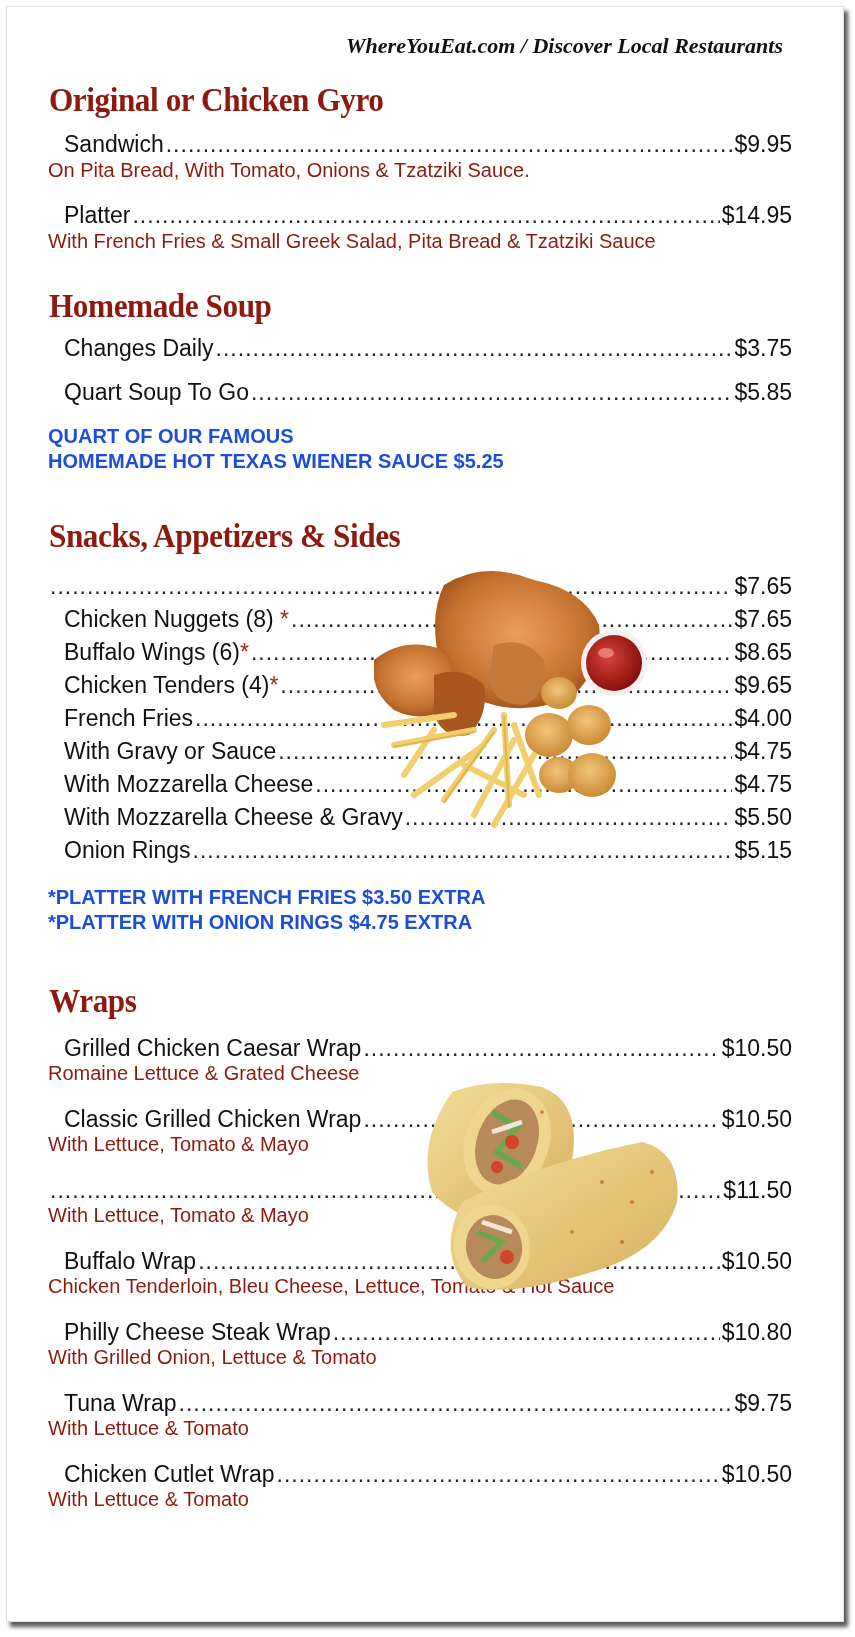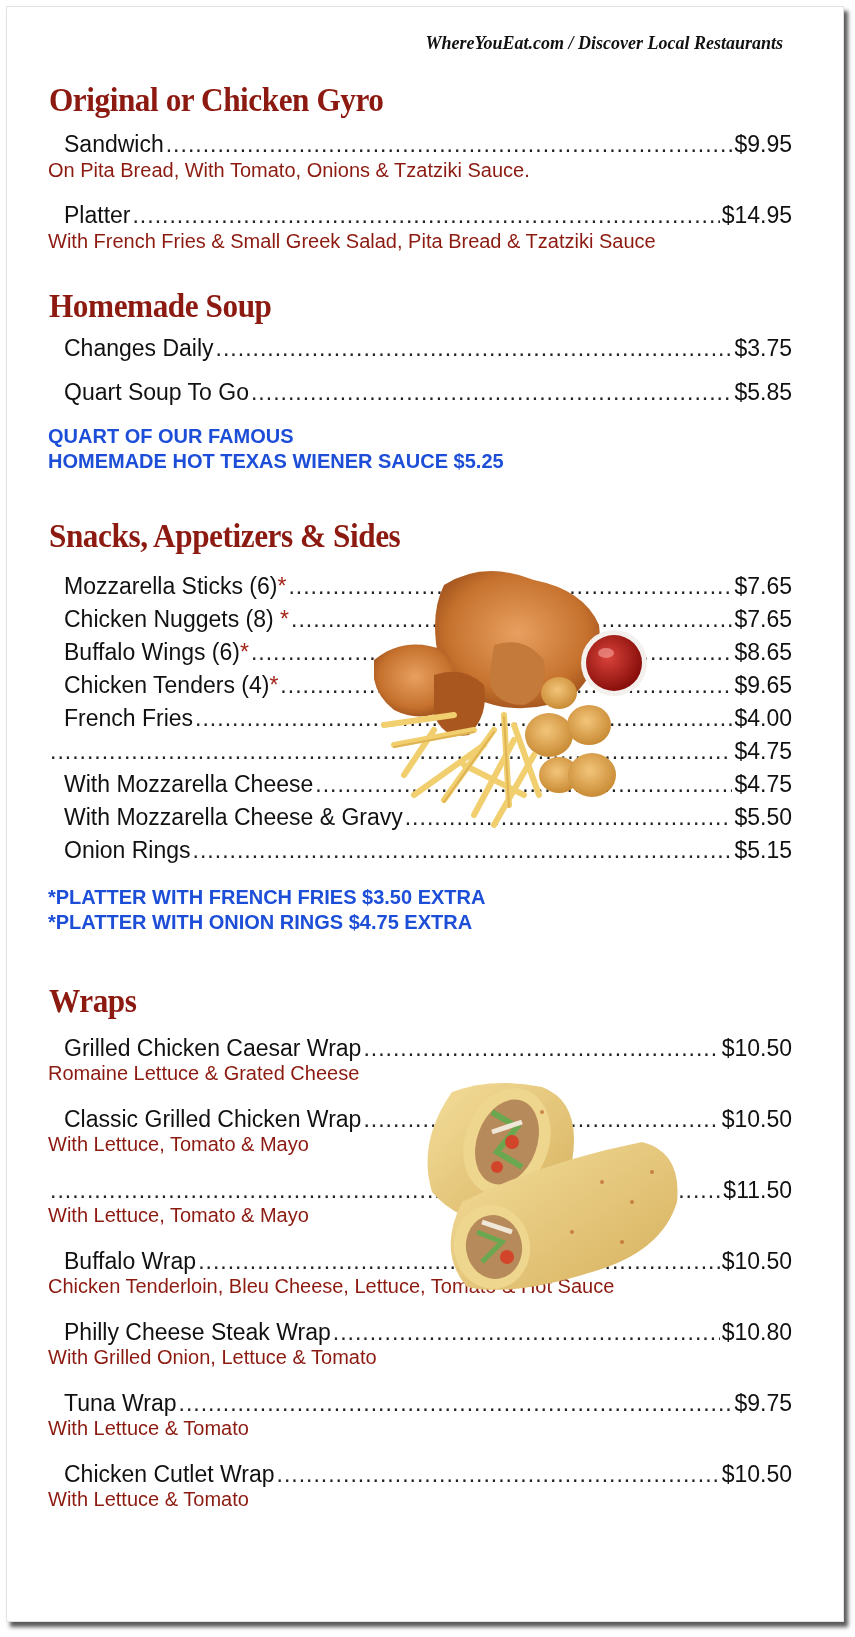--- a/index.html
+++ b/index.html
@@ -9,21 +9,21 @@
   }
   .page {
     position: absolute; left: 6px; top: 6px; width: 836px; height: 1614px;
     background: #ffffff;
     border: 1px solid #e2e2e2;
     box-shadow: 4px 5px 4px rgba(60,60,60,0.85);
   }
   .watermark {
     position: absolute; top: 26px; right: 60px;
     font-family: "Liberation Serif", serif; font-style: italic; font-weight: bold;
-    font-size: 18px; color: #111;
+    font-size: 22px; color: #111;
   }
   .section-title {
     position: absolute; left: 42px;
     font-family: "Liberation Serif", serif; font-weight: bold;
     color: #8c1a10; font-size: 34px; letter-spacing: -0.5px;
     transform: scaleX(0.92); transform-origin: left center;
   }
   .row {
     position: absolute; left: 41px; width: 744px; height: 30px;
     display: flex; align-items: baseline;
@@ -77,21 +77,20 @@
   <div class="row" style="top:372px">
     <span class="name">Quart Soup To Go</span>
     <span class="dots"></span>
     <span class="price">$5.85</span>
   </div>
   <div class="note" style="top:417px">QUART OF OUR FAMOUS</div>
   <div class="note" style="top:442px">HOMEMADE HOT TEXAS WIENER SAUCE $5.25</div>
 
   <div class="section-title" style="top:510px">Snacks, Appetizers &amp; Sides</div>
   <div class="row" style="top:566px">
-    <span class="name"><span>Mozzarella Sticks (6)</span><span class="star">*</span></span>
     <span class="dots"></span>
     <span class="price">$7.65</span>
   </div>
   <div class="row" style="top:599px">
     <span class="name"><span>Chicken Nuggets (8) </span><span class="star">*</span></span>
     <span class="dots"></span>
     <span class="price">$7.65</span>
   </div>
   <div class="row" style="top:632px">
     <span class="name"><span>Buffalo Wings (6)</span><span class="star">*</span></span>
@@ -102,20 +101,21 @@
     <span class="name"><span>Chicken Tenders (4)</span><span class="star">*</span></span>
     <span class="dots"></span>
     <span class="price">$9.65</span>
   </div>
   <div class="row" style="top:698px">
     <span class="name">French Fries</span>
     <span class="dots"></span>
     <span class="price">$4.00</span>
   </div>
   <div class="row" style="top:731px">
+    <span class="name">With Gravy or Sauce</span>
     <span class="dots"></span>
     <span class="price">$4.75</span>
   </div>
   <div class="row" style="top:764px">
     <span class="name">With Mozzarella Cheese</span>
     <span class="dots"></span>
     <span class="price">$4.75</span>
   </div>
   <div class="row" style="top:797px">
     <span class="name">With Mozzarella Cheese &amp; Gravy</span>

